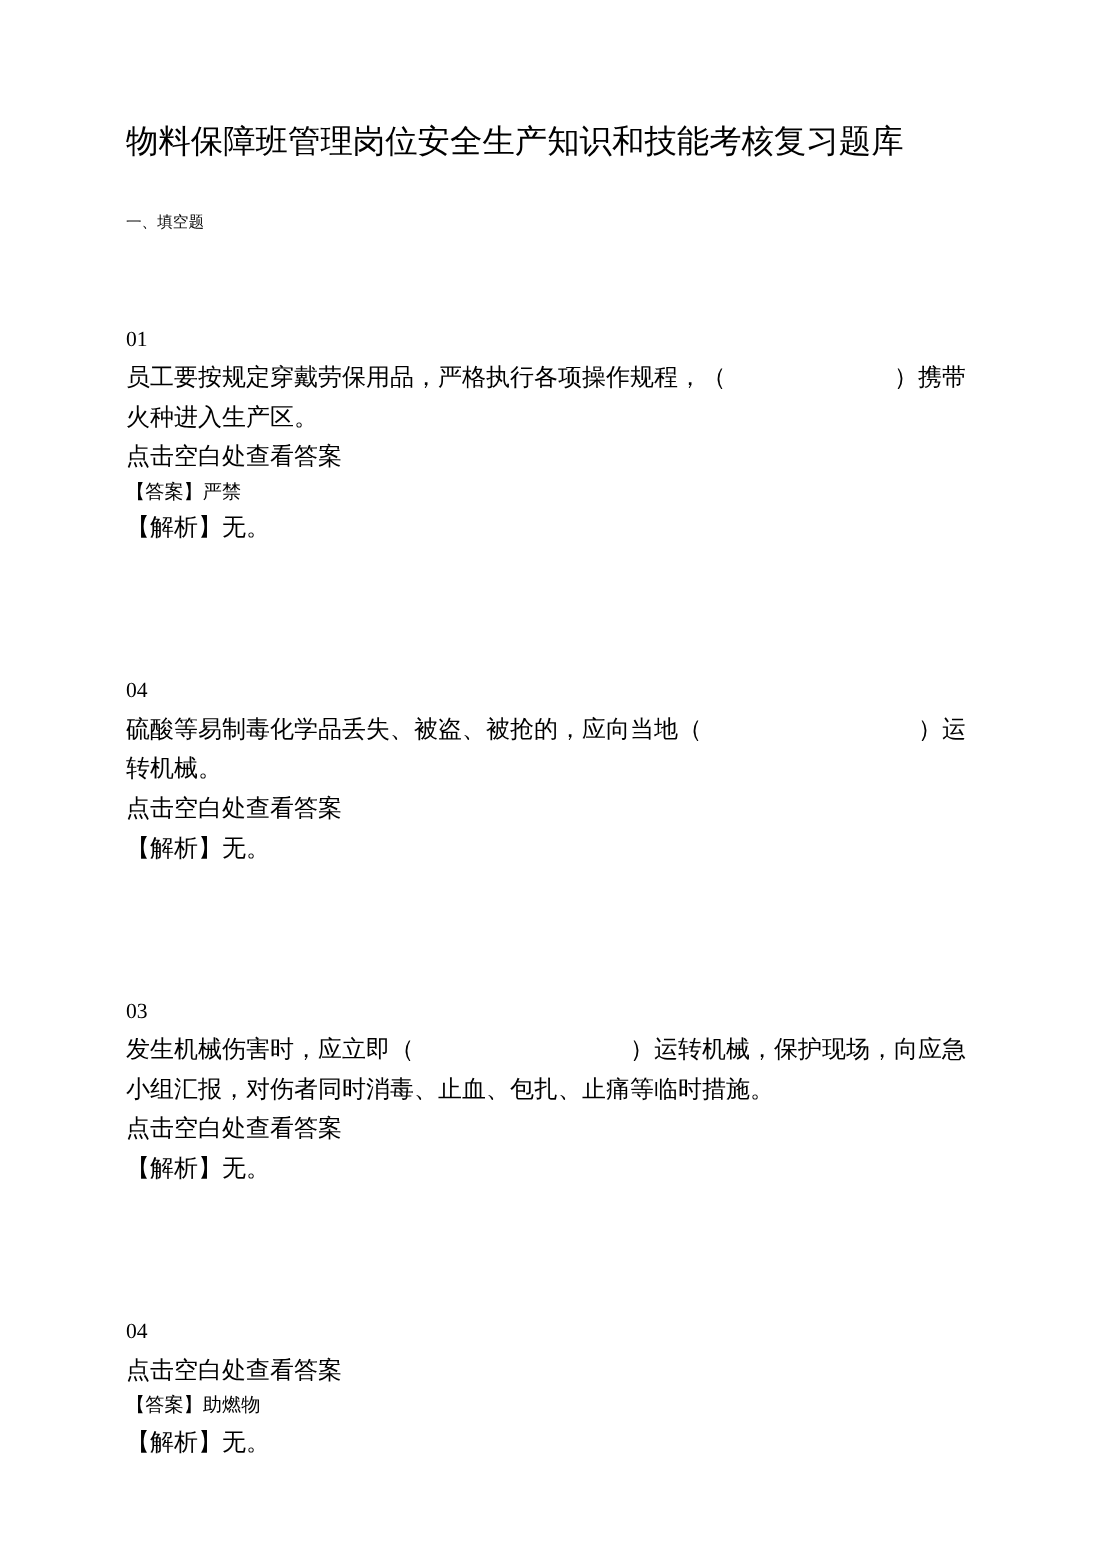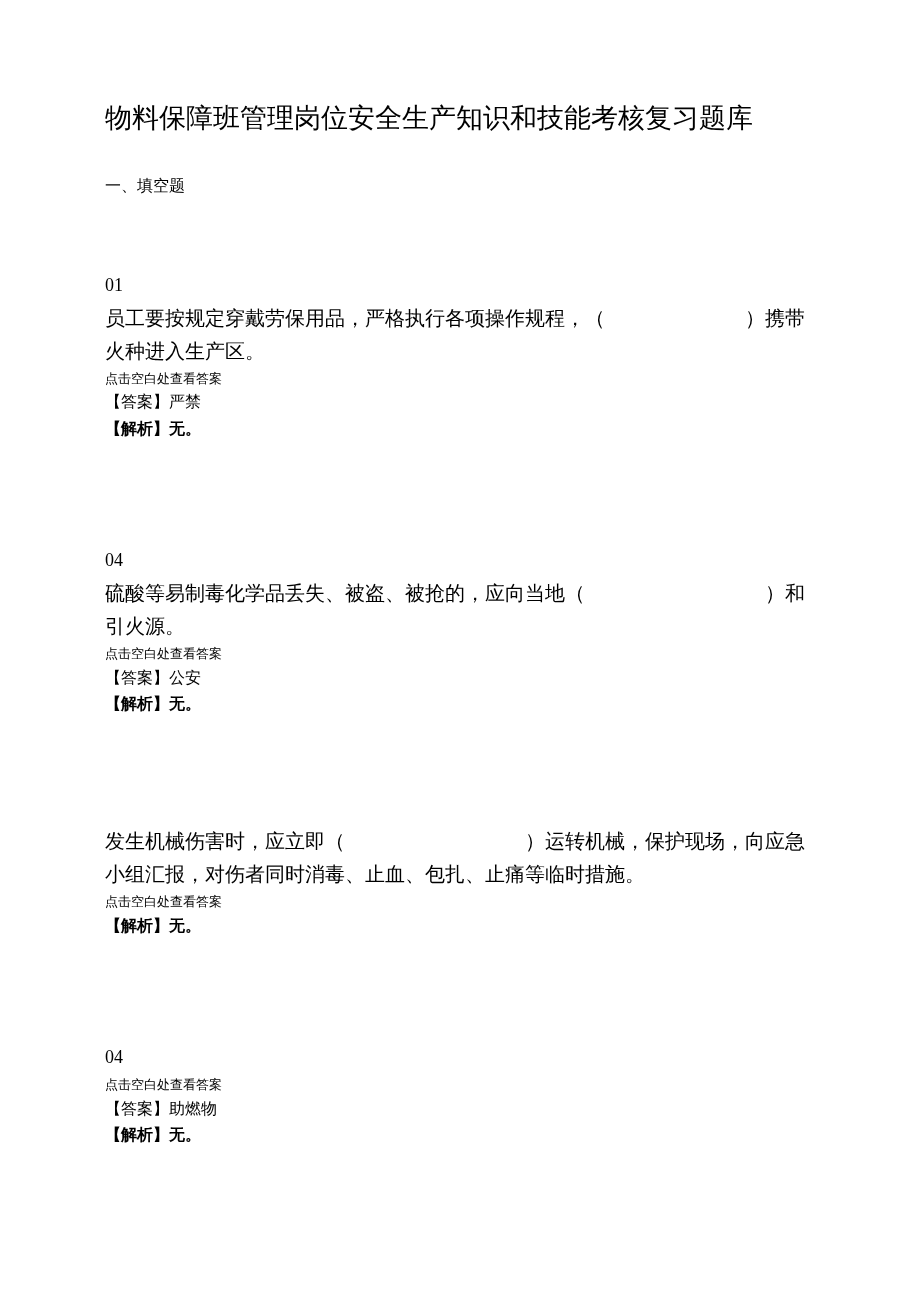--- a/index.html
+++ b/index.html
@@ -15,73 +15,72 @@
       color: #000000;
       padding: 100px 105px 0 105px;
     }
     .title {
       font-size: 27px;
       font-weight: normal;
       margin-bottom: 24px;
       letter-spacing: 0px;
     }
     .section-header {
-      font-size: 16px;
+      font-size: 13px;
       margin-bottom: 78px;
       margin-top: 40px;
     }
     .question-block {
       margin-bottom: 108px;
     }
     .question-number {
       font-size: 18px;
       margin-bottom: 6px;
       font-family: "Times New Roman", serif;
     }
     .question-text {
       font-size: 20px;
       line-height: 1.65;
     }
     .hint-text {
-      font-size: 13px;
+      font-size: 20px;
       line-height: 1.65;
     }
     .answer-text {
       font-size: 16px;
       line-height: 1.65;
     }
     .explain-text {
-      font-size: 16px;
+      font-size: 20px;
       line-height: 1.65;
-      font-weight: bold;
     }
   </style>
 </head>
 <body>
 
 <h1 class="title">物料保障班管理岗位安全生产知识和技能考核复习题库</h1>
 <div class="section-header">一、填空题</div>
 
 <div class="question-block">
   <div class="question-number">01</div>
   <div class="question-text">员工要按规定穿戴劳保用品，严格执行各项操作规程，（　　　　　　　）携带火种进入生产区。</div>
   <div class="hint-text">点击空白处查看答案</div>
   <div class="answer-text">【答案】严禁</div>
   <div class="explain-text">【解析】无。</div>
 </div>
 
 <div class="question-block">
   <div class="question-number">04</div>
-  <div class="question-text">硫酸等易制毒化学品丢失、被盗、被抢的，应向当地（　　　　　　　　　）和引火源。</div>
+  <div class="question-text">硫酸等易制毒化学品丢失、被盗、被抢的，应向当地（　　　　　　　　　）运转机械。</div>
   <div class="hint-text">点击空白处查看答案</div>
-  <div class="answer-text">【答案】公安</div>
   <div class="explain-text">【解析】无。</div>
 </div>
 
 <div class="question-block">
+  <div class="question-number">03</div>
   <div class="question-text">发生机械伤害时，应立即（　　　　　　　　　）运转机械，保护现场，向应急小组汇报，对伤者同时消毒、止血、包扎、止痛等临时措施。</div>
   <div class="hint-text">点击空白处查看答案</div>
   <div class="explain-text">【解析】无。</div>
 </div>
 
 <div class="question-block">
   <div class="question-number">04</div>
   <div class="hint-text">点击空白处查看答案</div>
   <div class="answer-text">【答案】助燃物</div>
   <div class="explain-text">【解析】无。</div>

